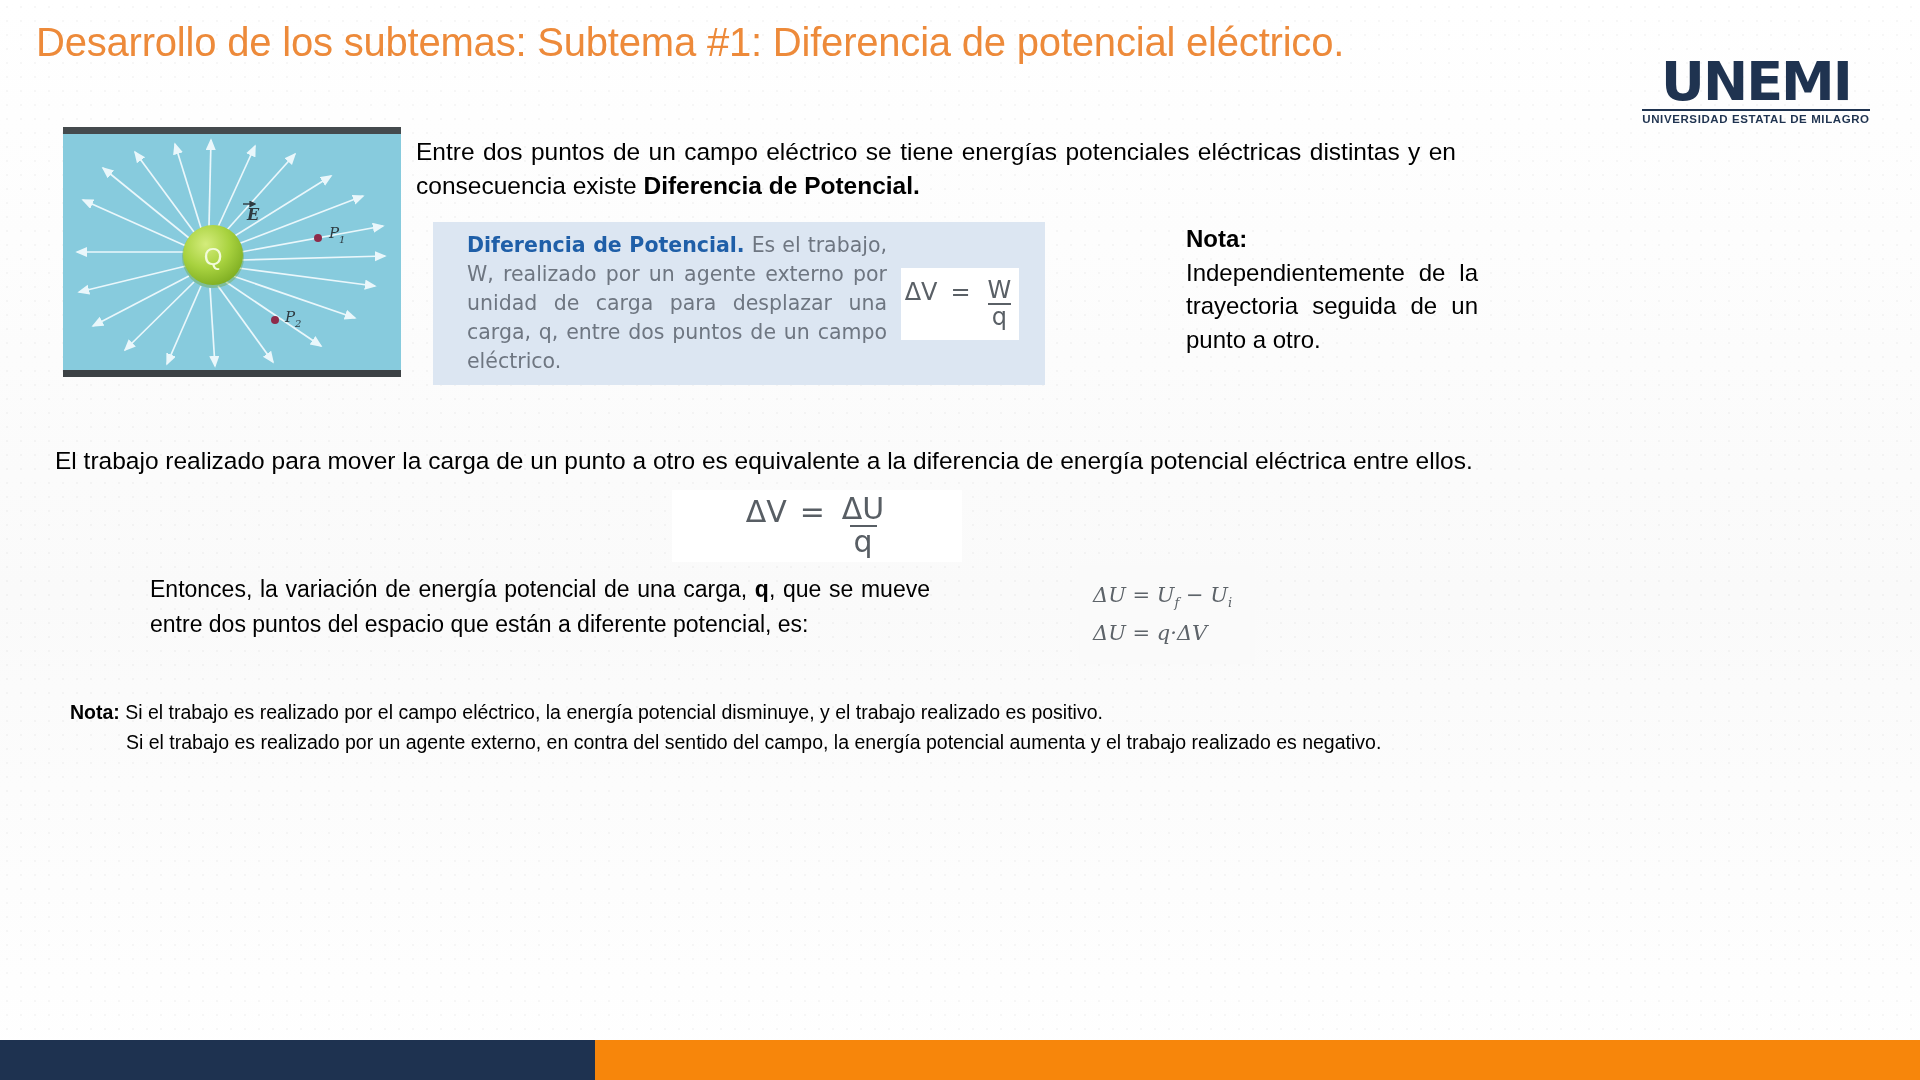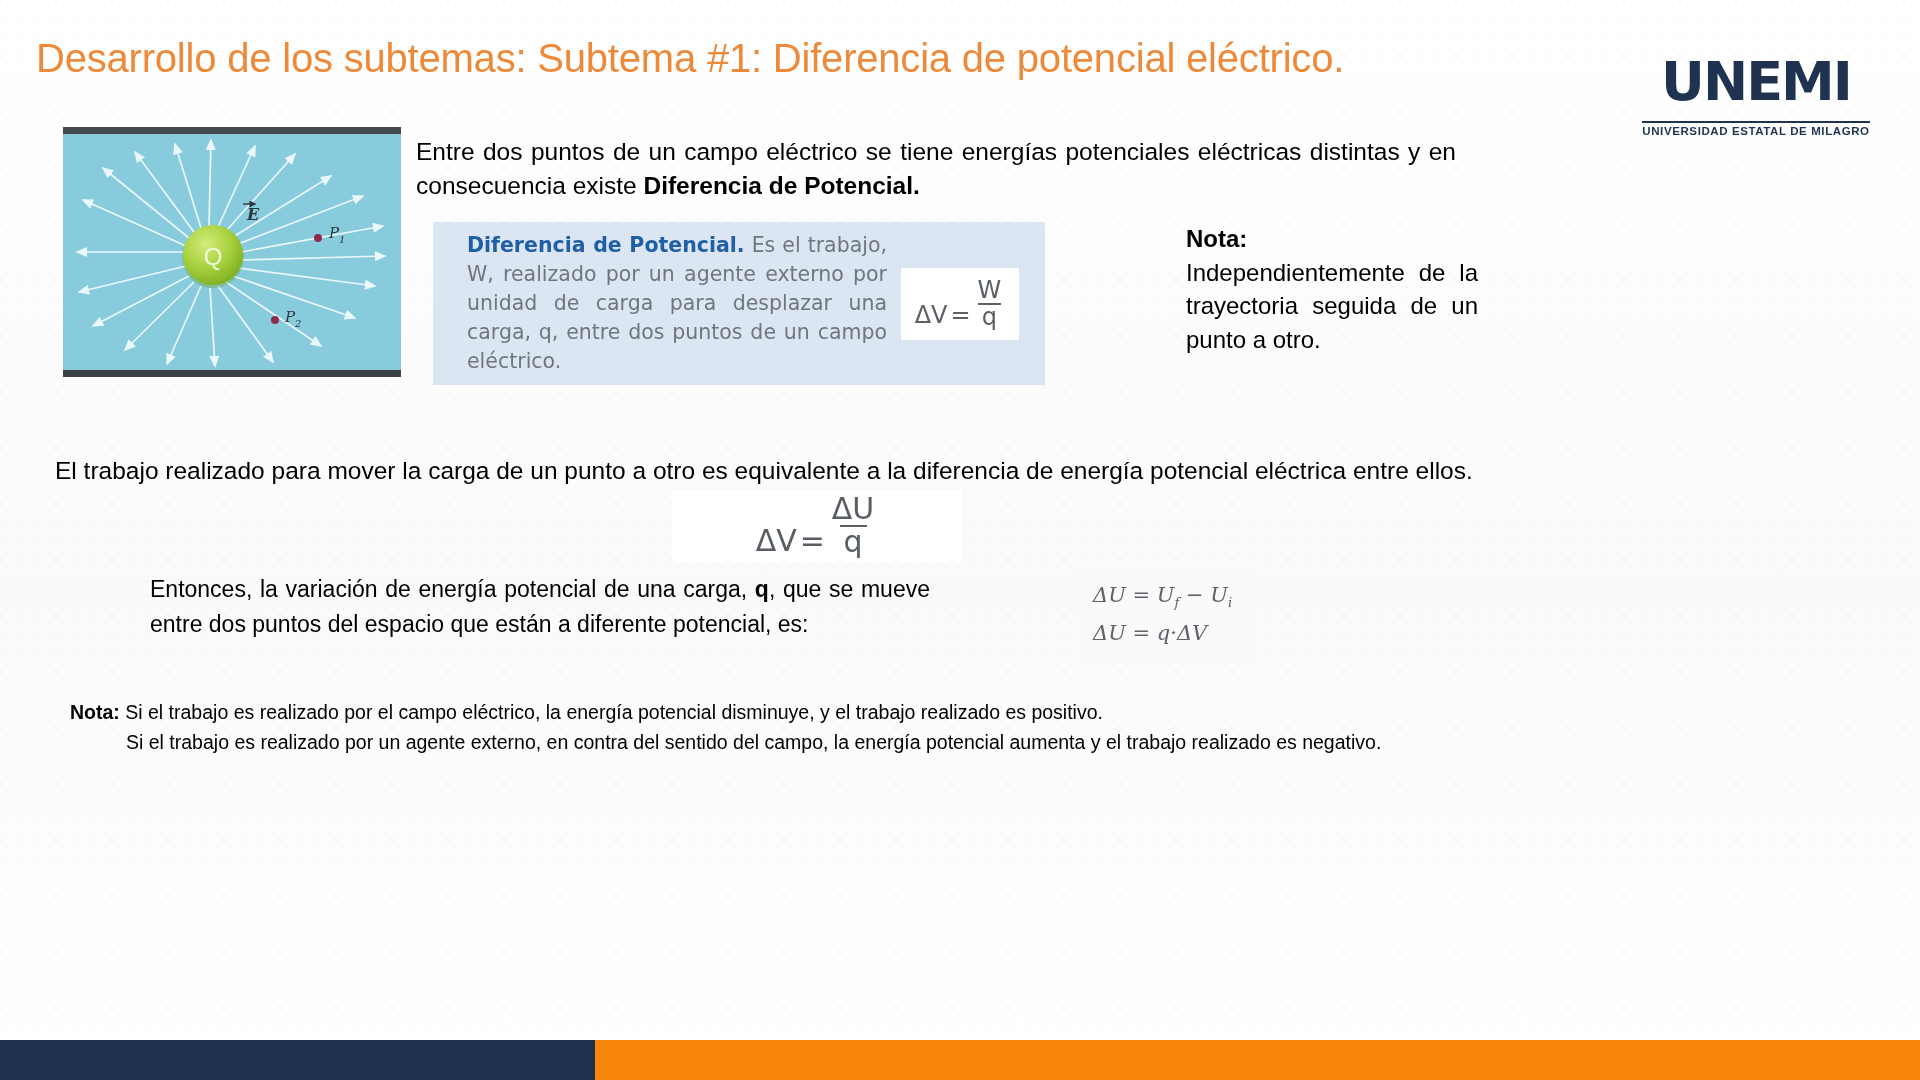--- a/index.html
+++ b/index.html
@@ -29,42 +29,41 @@
   #title {
     position: absolute;
     left: 36px;
     top: 16px;
     width: 1420px;
     color: #ED8A3A;
     font-size: 40px;
     line-height: 1.30;
     font-weight: 400;
     letter-spacing: -0.2px;
-    margin-top: 16px;
   }
 
   
   #logo {
     position: absolute;
     right: 44px;
     top: 56px;
     width: 240px;
     text-align: center;
     user-select: none;
   }
   #logo .mark {
     font-family: "DejaVu Sans", sans-serif;
     font-weight: 700;
     font-size: 54px;
     letter-spacing: -2px;
     color: #1F3350;
     line-height: 0.95;
   }
   #logo .sub {
-    margin-top: 14px;
+    margin-top: 2px;
     font-size: 11.5px;
     letter-spacing: 0.6px;
     color: #1F3350;
     font-weight: 700;
     border-top: 2px solid #1F3350;
     padding-top: 2px;
     display: inline-block;
   }
 
   
@@ -139,43 +138,43 @@
     vertical-align: middle;
     line-height: 1.02;
   }
   .frac .num { padding: 0 4px; }
   .frac .den { padding: 0 4px; border-top: 2px solid currentColor; }
 
   .eqn {
     font-family: "DejaVu Sans", sans-serif;
     color: #5A6066;
     display: inline-flex;
-    align-items: flex-end;
-    gap: 3px;
+    align-items: flex-start;
+    gap: 13px;
     white-space: nowrap;
   }
 
   
   #nota-right {
     position: absolute;
     left: 1186px;
     top: 222px;
     width: 292px;
     font-size: 24px;
     line-height: 1.40;
     color: #000000;
     text-align: justify;
   }
   #nota-right .hd { font-weight: 700; display: block; text-align: left; }
 
   
   #mid-par {
     position: absolute;
     left: 55px;
-    top: 454px;
+    top: 444px;
     width: 1425px;
     font-size: 24.5px;
     line-height: 1.40;
     color: #000000;
   }
 
   
   #mid-formula {
     position: absolute;
     left: 672px;

